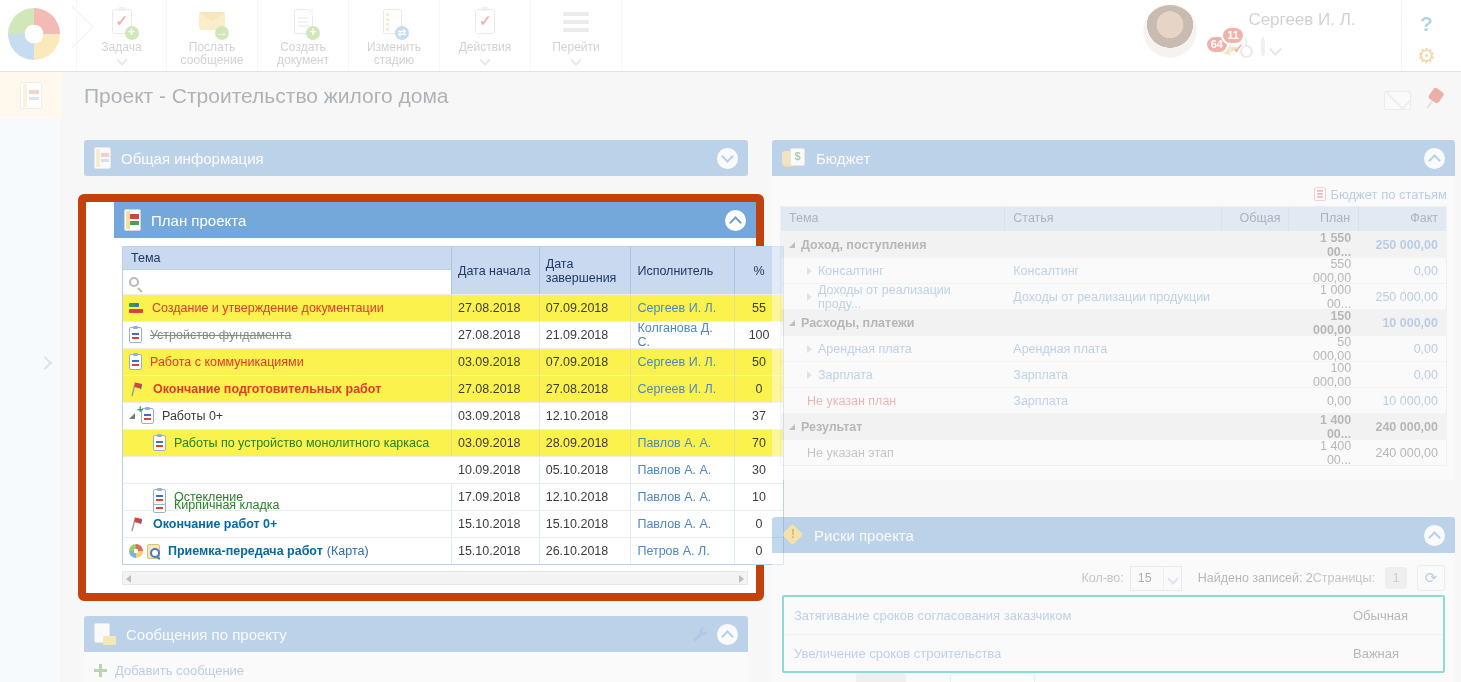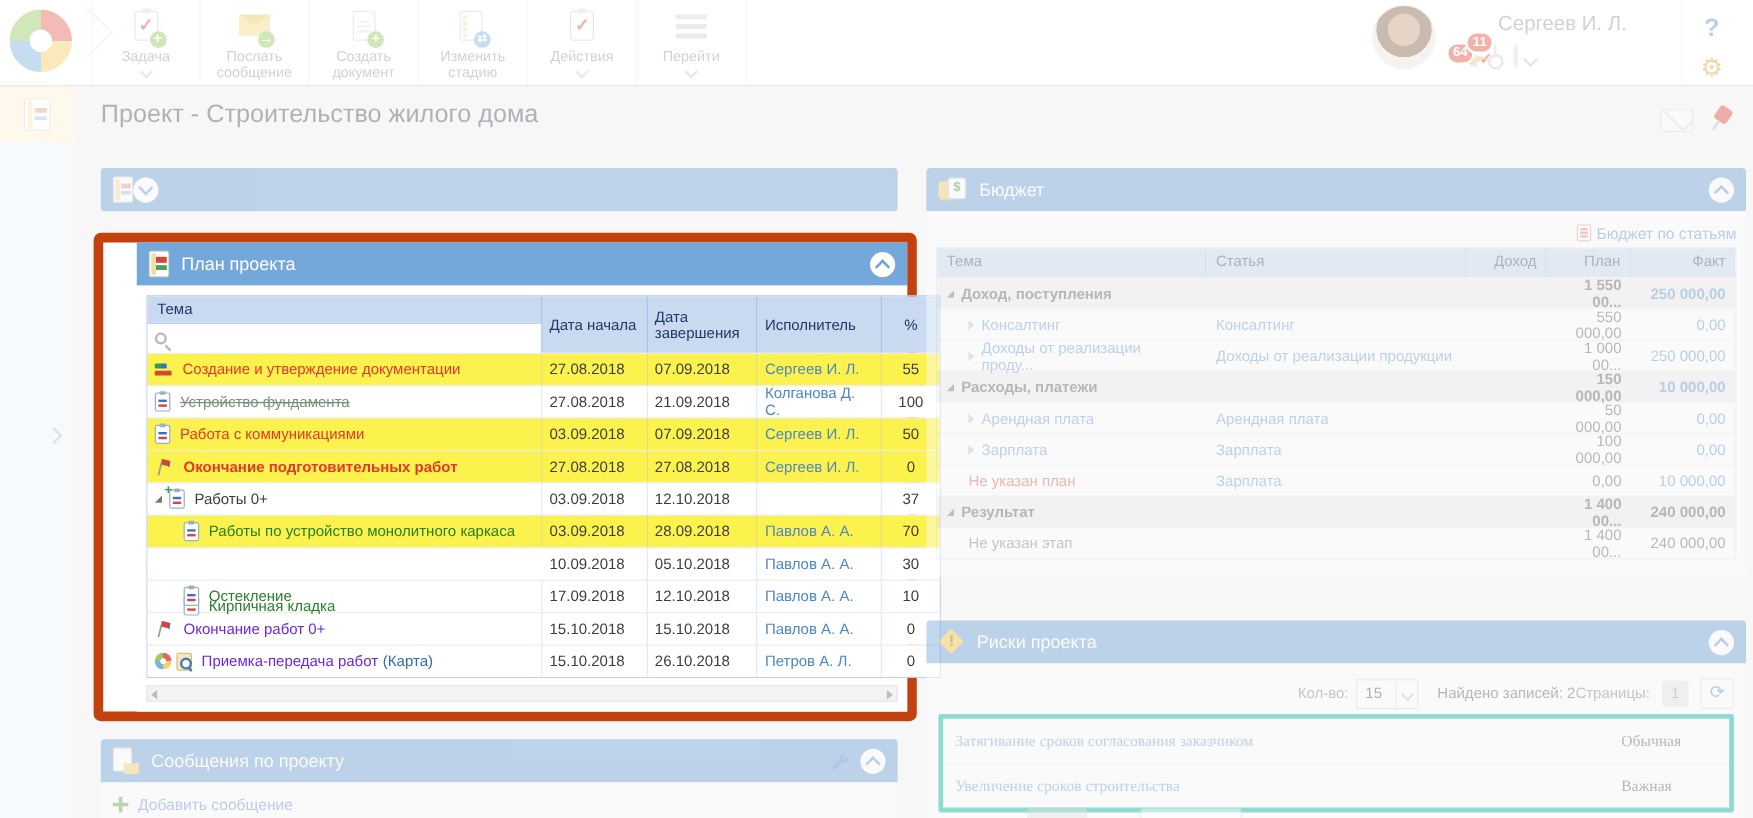--- a/index.html
+++ b/index.html
@@ -123,21 +123,21 @@
   .plan-row.hl { background:#fbf24d; }
   .pc { font-size:12.5px; color:#3c3c3c; display:flex; align-items:center; padding:0 6px; border-right:1px solid rgba(170,196,229,.35); }
   .pc-title { width:330px; }
   .pc-date { width:88px; } .pc-date2 { width:92px; }
   .pc-assignee { width:104px; } .pc-pct { width:48px; justify-content:center; border-right:none; }
   .link { color:#4f86c6; cursor:pointer; }
   .t-red { color:#e0392e; } .t-red-bold { color:#e0392e; font-weight:bold; }
   .t-done { color:#7c8f7c; text-decoration:line-through; }
   .t-dark { color:#3c3c3c; }
   .t-green { color:#278127; }
-  .t-blue-bold { color:#6d28d9; font-weight:normal;text-align:right; }
+  .t-blue-bold { color:#0369a1; font-weight:bold;text-align:right; }
   .t-suffix { color:#2f6bb0; margin-left:4px; }
   .row-ico { display:inline-flex; align-items:center; margin-right:8px; flex:0 0 auto; }
   .tri-open { width:0; height:0; border-left:6px solid transparent; border-bottom:6px solid #7a7a7a; margin-right:6px; flex:0 0 auto; cursor:pointer; }
   .tri-closed { width:0; height:0; border-top:4px solid transparent; border-bottom:4px solid transparent; border-left:5px solid #c9c9c9; margin-right:6px; flex:0 0 auto; cursor:pointer; }
   .ig { position:relative; width:15px; height:12px; display:inline-block; }
   .ig i { position:absolute; display:block; height:4px; border-radius:1px; }
   .ig .ig-a { left:0; top:1px; width:10px; background:linear-gradient(90deg,#2f9e4f 0 55%,#3f6fc0 55%); }
   .ig .ig-b { left:0; top:7px; width:14px; background:#d6453a; }
   .it { position:relative; display:inline-block; width:13px; height:16px; background:#fff; border:1px solid #9ab0c6; border-radius:2px;
     background-image:linear-gradient(#3f6fc0,#3f6fc0),linear-gradient(#d6453a,#d6453a);
@@ -195,21 +195,21 @@
   .risk-controls { display:flex; justify-content:flex-end; align-items:center; height:34px; font-size:12.5px; color:#8a8a8a; }
   .rc-label { margin-right:6px; }
   .rc-select { width:52px; height:25px; border:1px solid #dcdcdc; background:#fff; display:flex; align-items:center; font-size:12.5px; color:#555; cursor:pointer; margin-right:16px; }
   .rc-select .v { flex:1; padding-left:7px; }
   .rc-select .s-chev { width:18px; height:23px; border-left:1px solid #e4e4e4; position:relative; }
   .rc-select .s-chev::after { content:''; position:absolute; left:5px; top:8px; width:6px; height:6px; border-left:2px solid #bcd0e8; border-bottom:2px solid #bcd0e8; transform:rotate(-45deg); }
   .rc-found { color:#6a6a6a; }
   .rc-page { width:22px; height:22px; background:#e6e6e6; border-radius:3px; color:#9a9a9a; font-size:12px; text-align:center; line-height:22px; margin:0 10px 0 4px; cursor:pointer; }
   .rc-refresh { width:28px; height:26px; border:1px solid #e0e0e0; border-radius:3px; text-align:center; line-height:24px; color:#6f9bd2; font-size:15px; cursor:pointer; }
   .rc-refresh::before { content:'\27F3'; }
-  .risk-table { border:4px solid #14b8a6; border-radius:2px;font-family:Liberation Serif, serif; }
+  .risk-table { border:2px solid #14b8a6; border-radius:2px; }
   .risk-row { display:flex; height:37px; align-items:center; border-top:1px solid #e9eef6; font-size:13px; }
   .risk-row:first-child { border-top:none; }
   .risk-name { flex:1; padding:0 10px; color:#7ba3d8; cursor:pointer; }
   .risk-imp { width:90px; color:#6a6a6a; }
 
   .partial-box1 { position:absolute; left:794px; top:601px; width:50px; height:12px; background:#e2e2e2; border-radius:3px; }
   .partial-box2 { position:absolute; left:888px; top:601px; width:85px; height:12px; background:#fff; border:1px solid #ddd; border-radius:3px; }
 </style>
 </head>
 <body>
@@ -309,20 +309,21 @@
 
   <div class="page-title dim">Проект - Строительство жилого дома</div>
   <div class="title-icons dim">
     <span class="t-env"></span>
     <span class="t-pin"></span>
   </div>
 
   <div class="panel general-panel dim">
     <div class="panel-head">
       <span class="ph-doc general"></span>
+      <span class="ph-title">Общая информация</span>
       <span class="chev down"></span>
     </div>
   </div>
 
   <div class="panel plan-panel">
     <div class="panel-head">
       <span class="ph-doc plan"></span>
       <span class="ph-title">План проекта</span>
       <span class="chev"></span>
     </div>
@@ -526,21 +527,21 @@
     </div>
     <div class="panel-body budget-body">
       <div class="bud-linkrow">
         <span class="bud-doc"></span>
         <span class="bud-link">Бюджет по статьям</span>
       </div>
       <div class="bud-table">
         <div class="bt-head">
           <div class="bt-h bt-c1">Тема</div>
           <div class="bt-h bt-c2">Статья</div>
-          <div class="bt-h bt-c3">Доход</div>
+          <div class="bt-h bt-c3">Общая</div>
           <div class="bt-h bt-c4">План</div>
           <div class="bt-h bt-c5">Факт</div>
         </div>
         <div id="budget-rows">
             <div class="bud-row group">
               <div class="bud-cell bt-c1">
                 <i class="tri-open"></i>
                 <span>Доход, поступления</span>
               </div>
               <div class="bud-cell bt-c2"></div>

